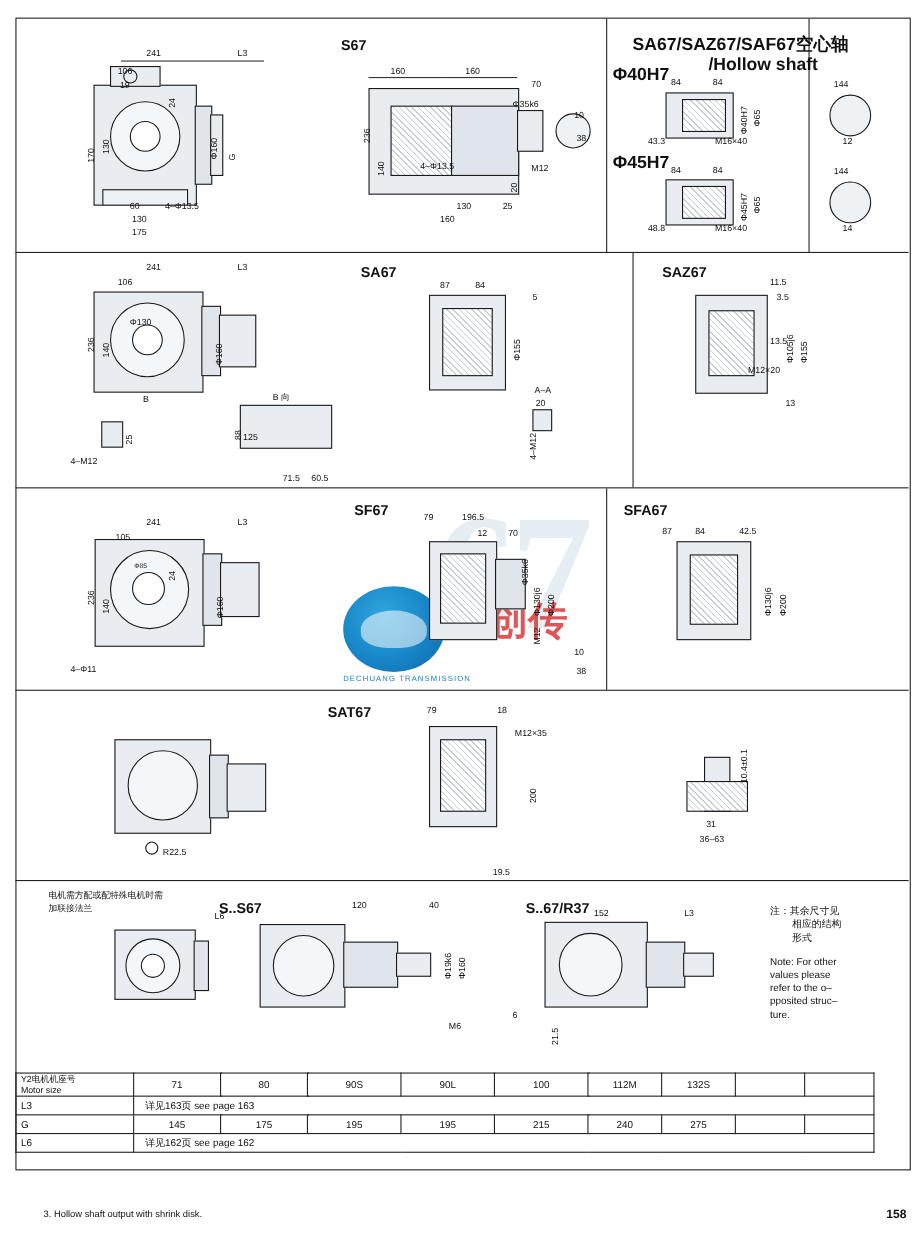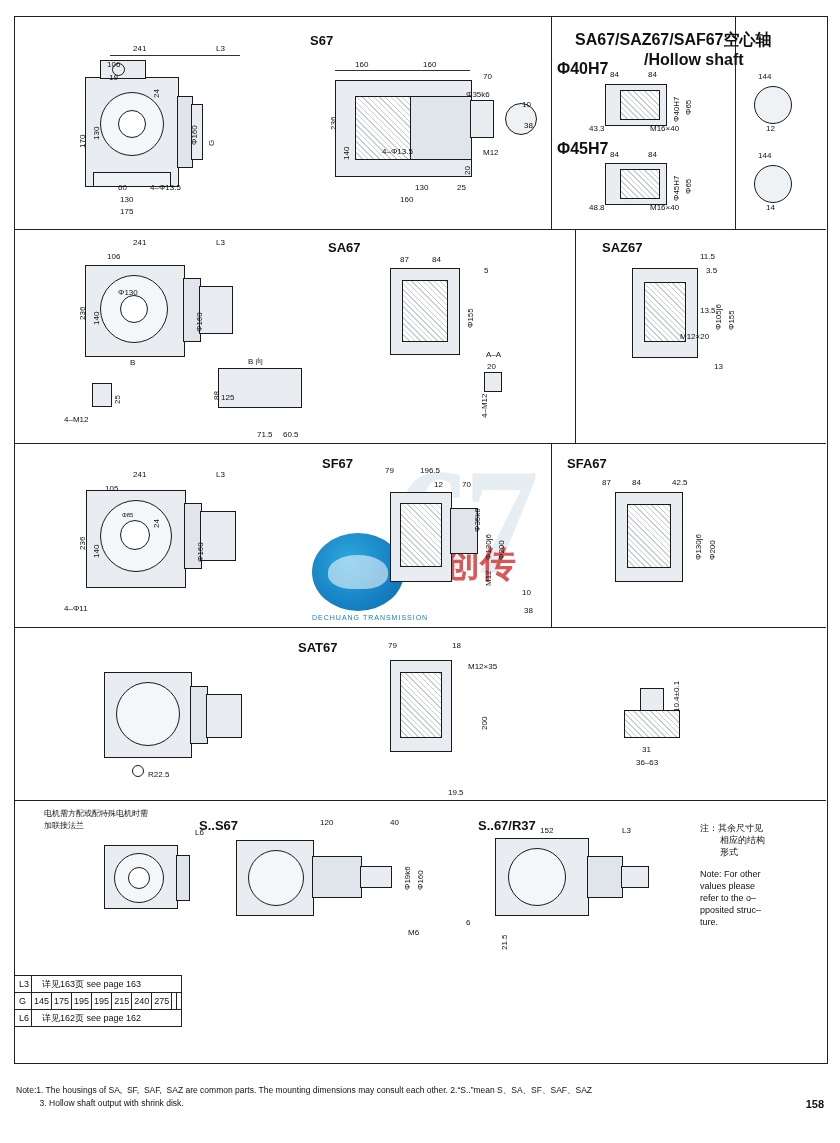--- a/index.html
+++ b/index.html
@@ -275,20 +275,35 @@
         相应的结构
         形式</span></div>
   <div class="lbl" style="left:700px;top:868px;line-height:12px;font-size:9px"><span style="white-space:pre">Note: For other
 values please
 refer to the o–
 pposited struc–
 ture.</span></div>
 
   <table class="spec">
     <tbody>
+        <tr>
+      <td style="width:100px;text-align:left;padding-left:4px;font-size:8px">
+        <div>Y2电机机座号</div>
+        <div>Motor size</div>
+      </td>
+      <td colspan="2" style="width:74px">71</td>
+      <td colspan="2" style="width:74px">80</td>
+      <td style="width:80px">90S</td>
+      <td style="width:80px">90L</td>
+      <td colspan="2" style="width:80px">100</td>
+      <td style="width:62px">112M</td>
+      <td style="width:62px">132S</td>
+      <td style="width:58px"></td>
+      <td style="width:58px"></td>
+    </tr>
     <tr>
       <td style="text-align:left;padding-left:4px">L3</td>
       <td colspan="12" style="text-align:left;padding-left:10px">详见163页   see page 163</td>
     </tr>
     <tr>
       <td style="text-align:left;padding-left:4px">G</td>
       <td colspan="2">145</td>
       <td colspan="2">175</td>
       <td>195</td>
       <td>195</td>
@@ -298,17 +313,16 @@
       <td></td>
       <td></td>
     </tr>
     <tr>
       <td style="text-align:left;padding-left:4px">L6</td>
       <td colspan="12" style="text-align:left;padding-left:10px">详见162页   see page 162</td>
     </tr>
   </tbody>
     </table>
 
-  <div class="note" style="left:16px;top:1085px">Note:1. The housings of SA,  SF,  SAF,  SAZ are common parts. The mounting dimensions may consult each other. 2.“S..”mean S、SA、SF、SAF、SAZ</div>
   <div class="note" style="left:16px;top:1098px">          3. Hollow shaft output with shrink disk.</div>
   <div class="pgnum">158</div>
 
 </div>
 
 </body></html>

